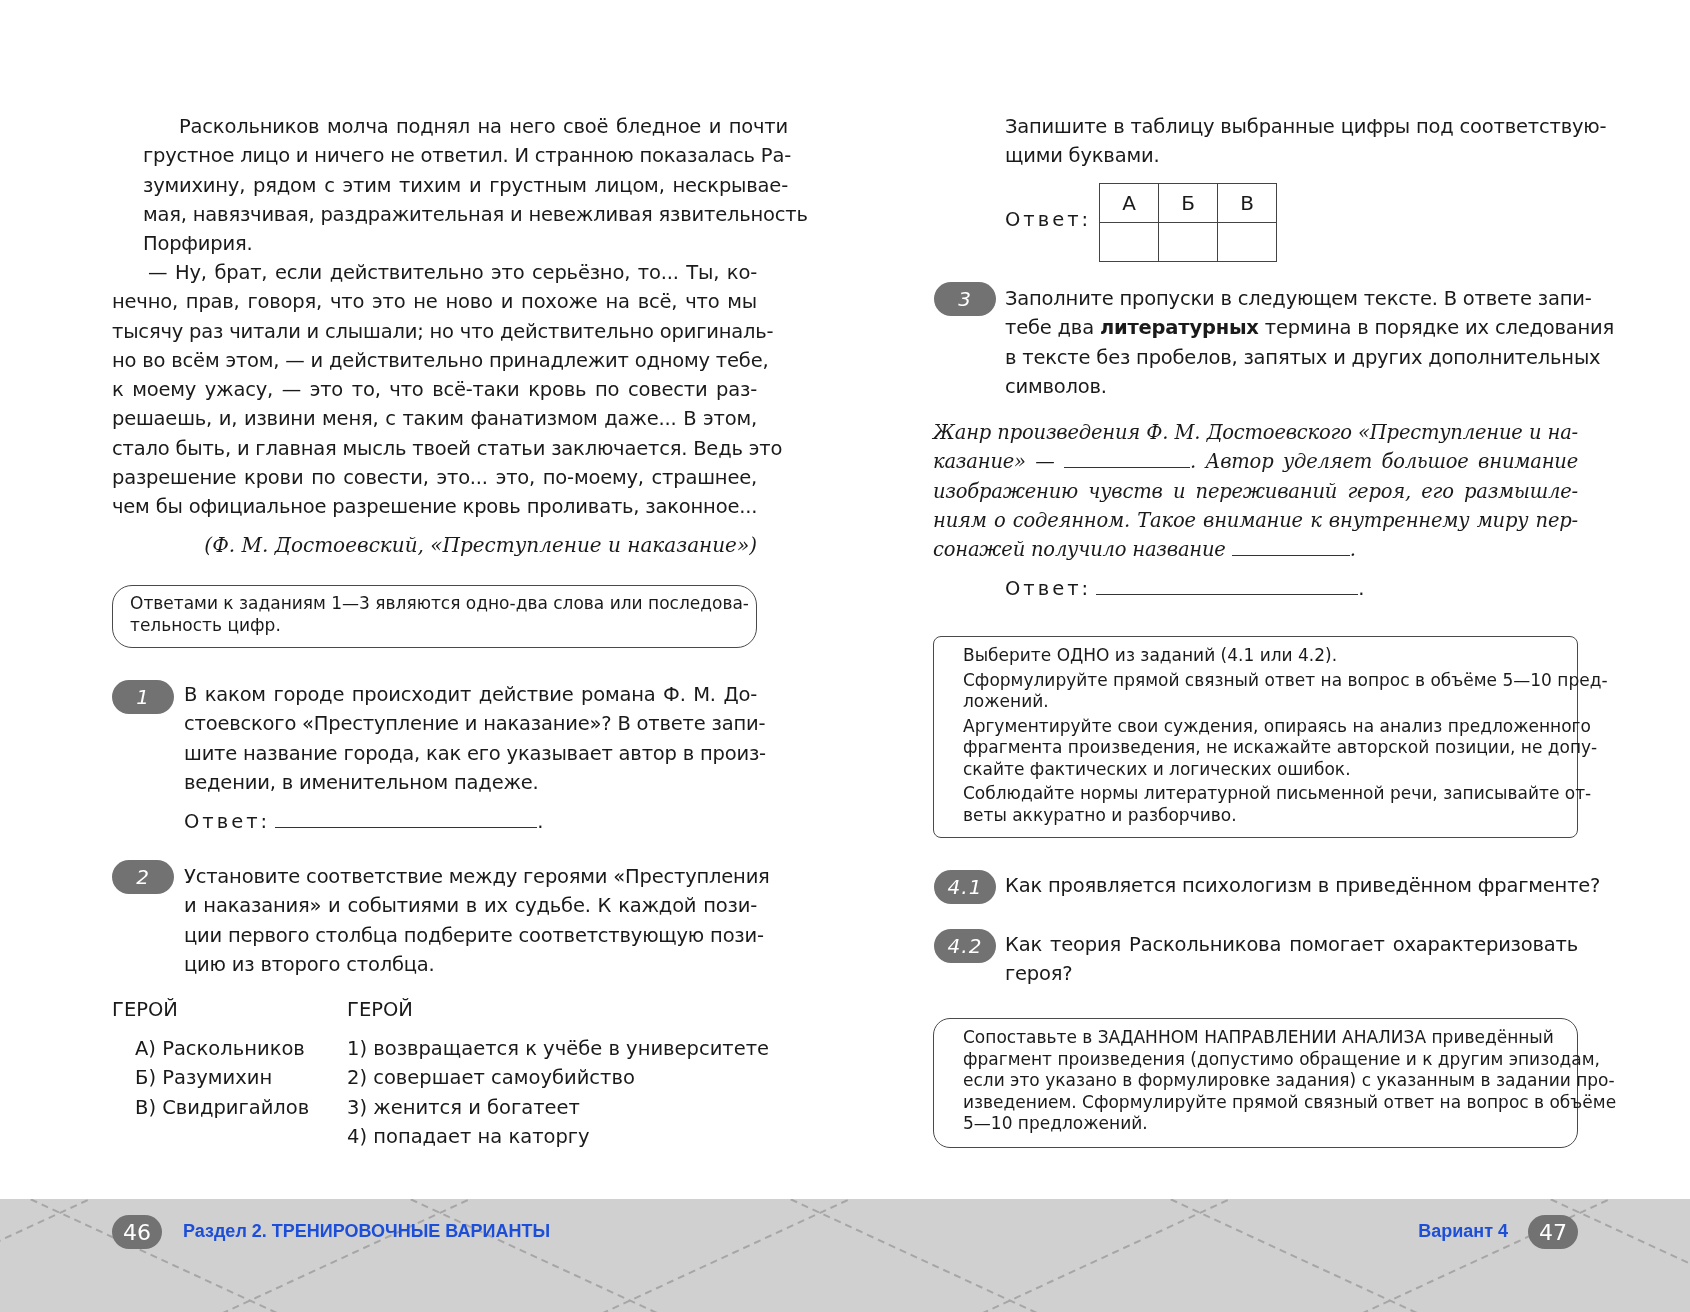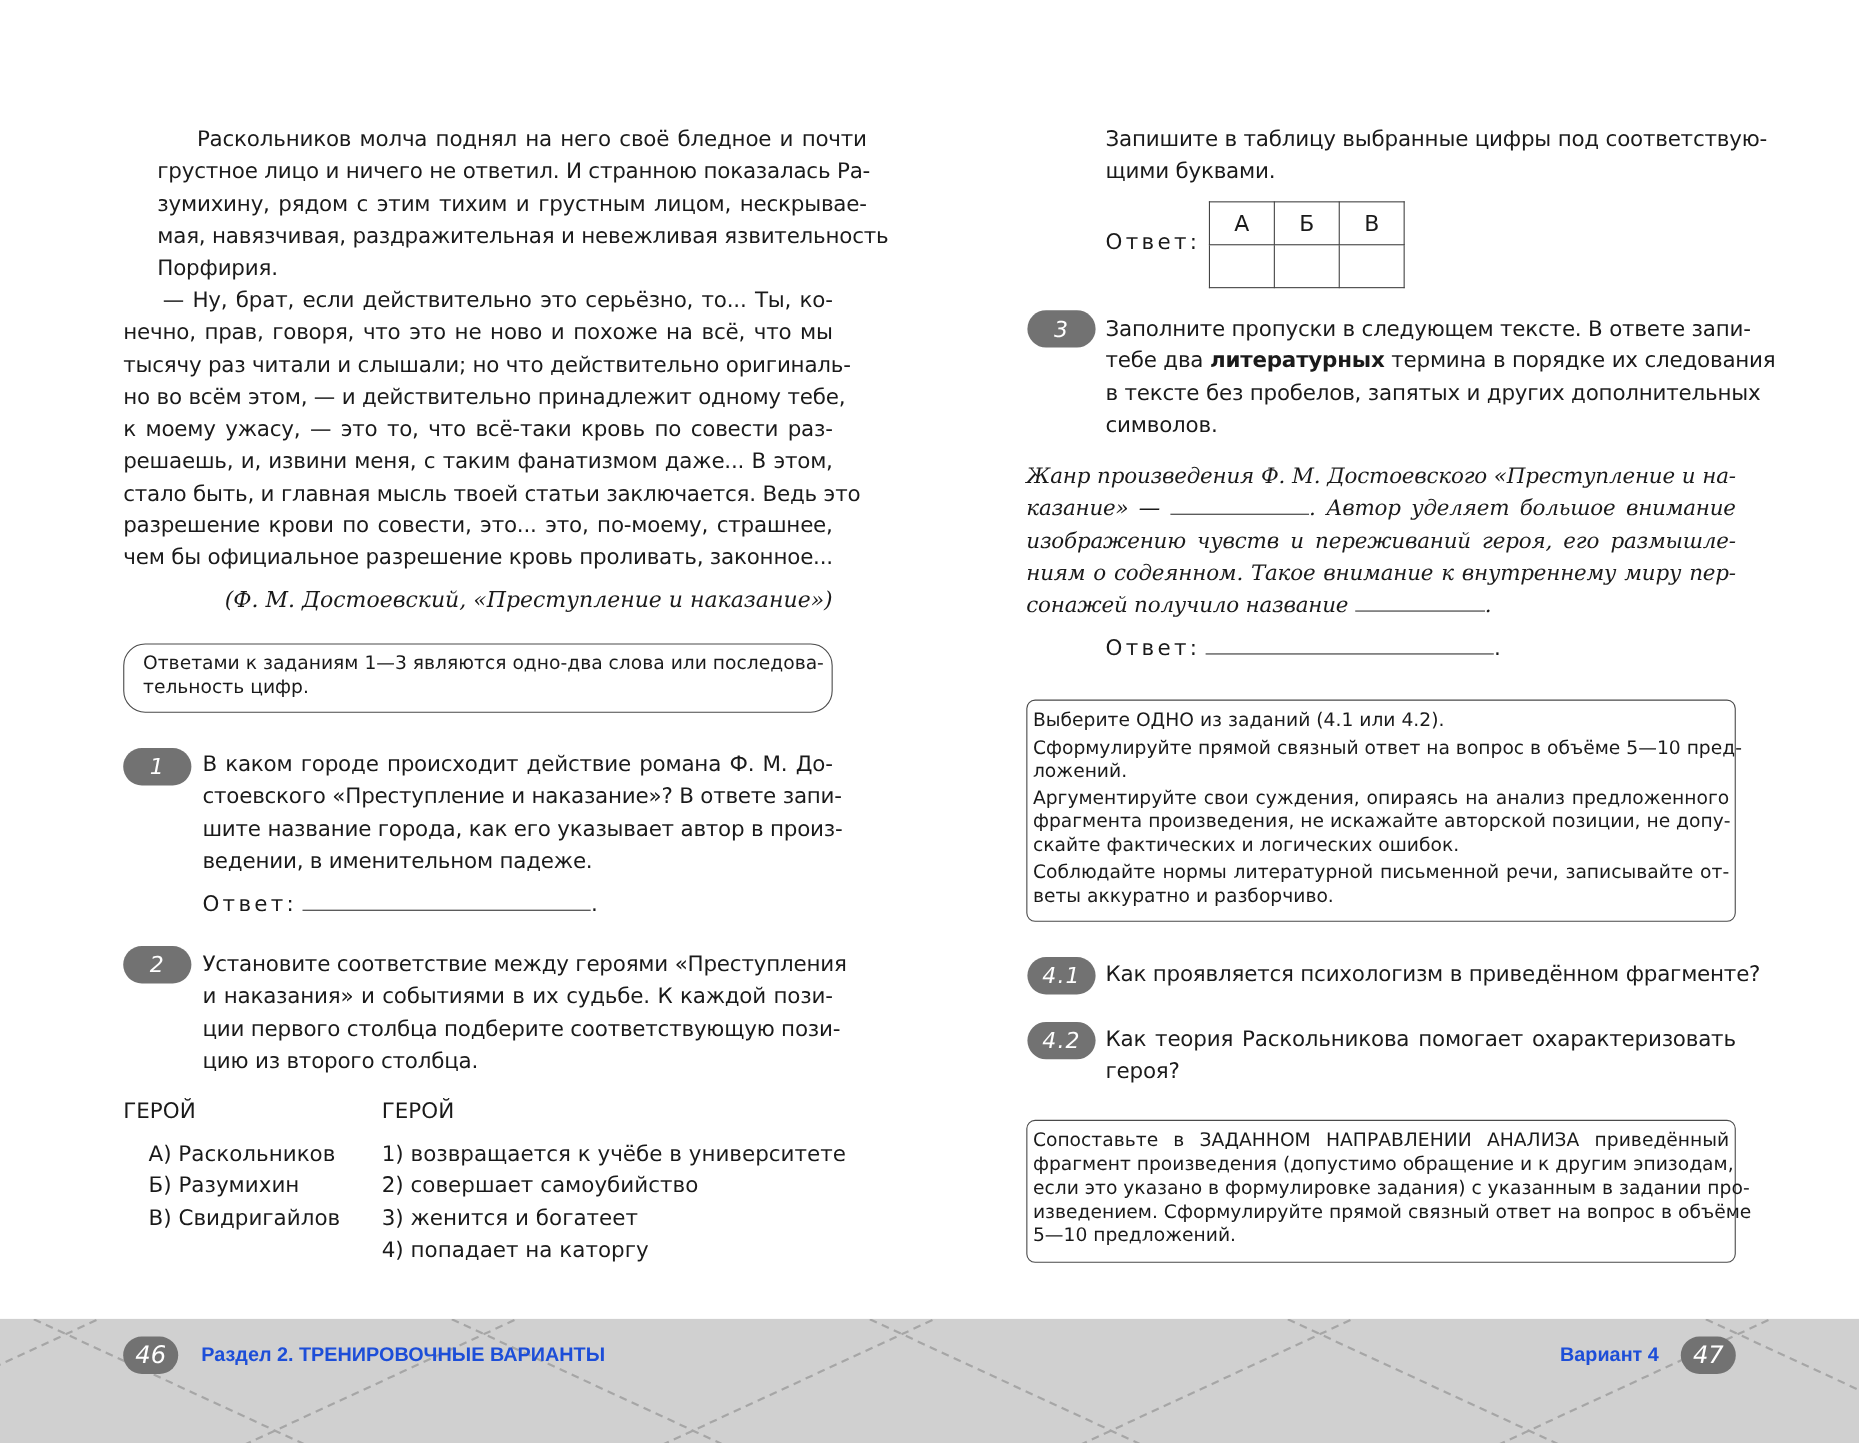--- a/index.html
+++ b/index.html
@@ -12,37 +12,37 @@
   .indent { padding-left: 36px; }
   .italic { font-style: italic; font-family: "DejaVu Serif", "Liberation Serif", serif; font-size: 20px; }
   .badge {
     position: absolute; width: 62px; height: 34px; border-radius: 17px;
     background: #727272; color: #ffffff; font-size: 20px; font-style: italic;
     display: flex; align-items: center; justify-content: center;
     font-family: "DejaVu Sans", sans-serif; letter-spacing: 1px;
   }
   .box {
     position: absolute; border: 1.5px solid #4a4a4a; border-radius: 8px; background: #fff;
-    font-size: 17px; line-height: 21.5px; color: #1a1a1a; padding: 8px 5px;
+    font-size: 17px; line-height: 21.5px; color: #1a1a1a; padding: 8px 29px;
   }
   .box .line { display: block; white-space: nowrap; text-align: justify; text-align-last: justify; }
   .box .line.last { text-align-last: left; }
   .box .para + .para { margin-top: 3px; }
   .answer { font-size: 19.5px; letter-spacing: 3px; }
   .blank { display: inline-block; border-bottom: 1.2px solid #333; vertical-align: baseline; height: 1px; }
   table.ans { border-collapse: collapse; }
   table.ans td { border: 1.5px solid #444; width: 59px; height: 39px; text-align: center; font-size: 20px; }
   .list-row { font-size: 19.5px; line-height: 29.3px; white-space: nowrap; }
   .footer {
     position: absolute; left: 0; top: 1199px; width: 1690px; height: 113px; background: #d0d0d0; overflow: hidden;
   }
   .footer svg { position: absolute; left: 0; top: 0; }
   .page-badge {
     position: absolute; width: 50px; height: 34px; border-radius: 17px; background: #727272;
-    color: #fff; font-size: 22px; display: flex; align-items: center; justify-content: center; font-style: italic;
+    color: #fff; font-size: 22px; display: flex; align-items: center; justify-content: center; 
   }
   .footer-title { position: absolute; font-weight: bold; font-size: 18px; color: #1d4ed8; white-space: nowrap; font-family: "Liberation Sans", sans-serif; }
   b.strong { font-weight: bold; }
 </style>
 </head>
 <body>
 
 <div>
 
   <div class="abs body-text" style="left:112px; top:112px; width:645px;margin-left:31px;">
@@ -175,21 +175,21 @@
   <div class="abs body-text" style="left:1005px; top:871px; width:573px;">
     <span class="line">Как проявляется психологизм в приведённом фрагменте?</span>
   </div>
 
   <div class="badge" style="left:934px; top:929px;">4.2</div>
   <div class="abs body-text" style="left:1005px; top:930px; width:573px;">
     <span class="line">Как теория Раскольникова помогает охарактеризовать</span>
     <span class="line last">героя?</span>
   </div>
 
-  <div class="box" style="left:933px; top:1018px; width:645px; height:130px;">
+  <div class="box" style="left:933px; top:1018px; width:645px; height:130px;border-radius:17px;">
     <span class="line">Сопоставьте в ЗАДАННОМ НАПРАВЛЕНИИ АНАЛИЗА приведённый</span>
     <span class="line">фрагмент произведения (допустимо обращение и к другим эпизодам,</span>
     <span class="line">если это указано в формулировке задания) с указанным в задании про-</span>
     <span class="line">изведением. Сформулируйте прямой связный ответ на вопрос в объёме</span>
     <span class="line last">5—10 предложений.</span>
   </div>
 </div>
 
 <div class="footer">
   <svg width="1690" height="113">

